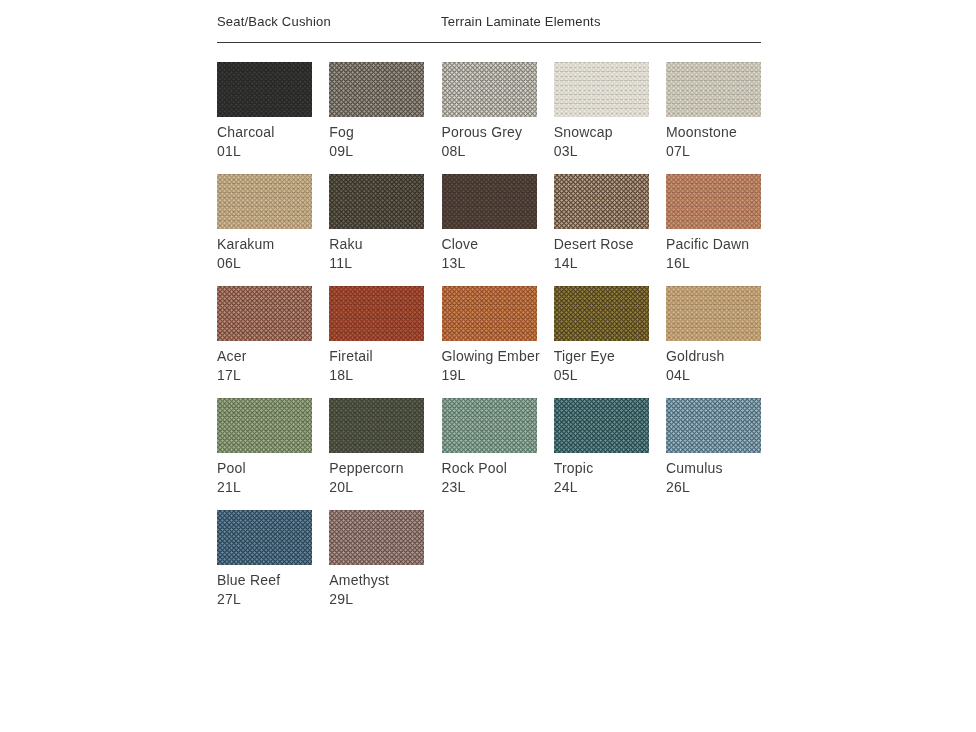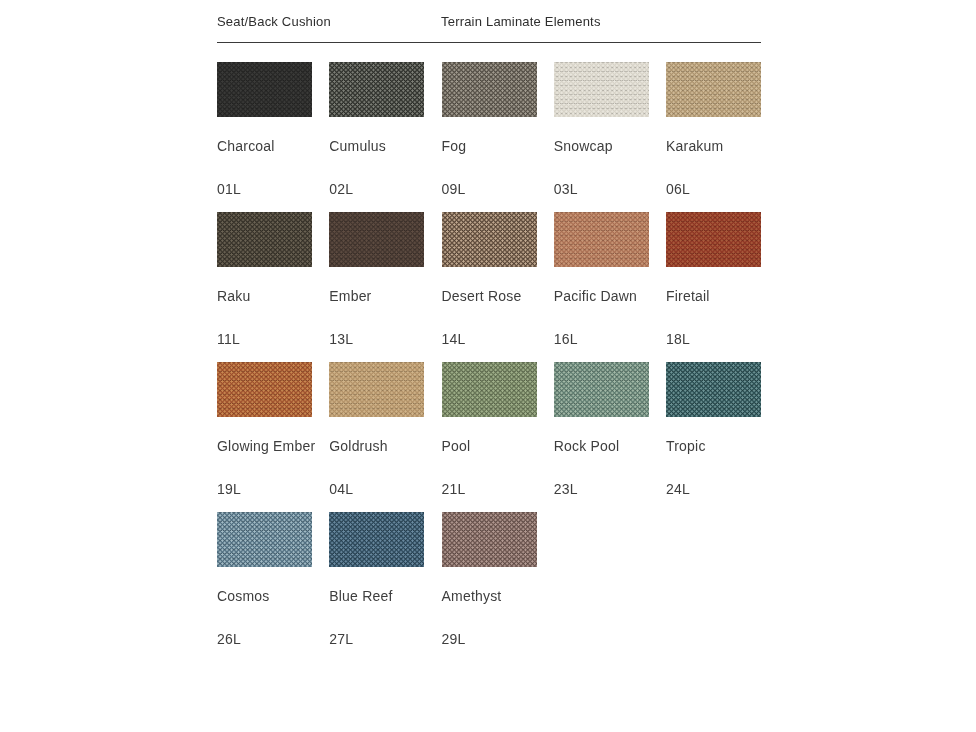--- a/index.html
+++ b/index.html
@@ -57,23 +57,22 @@
     background-size: 4.6px 4.6px, 4.6px 4.6px, auto;
     background-position: 0.8px 1.1px, 3.1px 3.4px, 0 0;
   }
 
   .label {
     font-size: 14px;
     line-height: 19px;
     letter-spacing: 0.2px;
     color: var(--label-text, #3e3e3e);
     white-space: nowrap;
-    margin-top: 24px;
-  }
-  .label.name { margin-top: 20px; }
+  }
+  .label.name { margin-top: 6px; }
 </style>
 </head>
 <body>
 
 <div class="page">
   <div class="content">
 
     <div class="header-row">
       <span class="hdr hdr-left">Seat/Back Cushion</span>
       <span class="hdr hdr-right">Terrain Laminate Elements</span>
@@ -81,116 +80,136 @@
 
     <div class="divider"></div>
 
     <div class="grid" id="grid">
   <div class="cell" style="--base: #272726; --dot: #3b3b39;">
     <div class="swatch"></div>
     <div class="label name">Charcoal</div>
     <div class="label code">01L</div>
   </div>
 
-  <div class="cell" style="--base: #30322d; --dot: #7e8078;">
-    <div class="swatch"></div>
-    <div class="label name">Cumulus</div>
-    <div class="label code">02L</div>
-  </div>
 
   <div class="cell" style="--base: #575148; --dot: #a39d91;">
     <div class="swatch"></div>
     <div class="label name">Fog</div>
     <div class="label code">09L</div>
   </div>
 
+  <div class="cell" style="--base: #8b8880; --dot: #dcdad2;">
+    <div class="swatch"></div>
+    <div class="label name">Porous Grey</div>
+    <div class="label code">08L</div>
+  </div>
 
   <div class="cell" style="--base: #d7d3c8; --dot: #eae7de;">
     <div class="swatch"></div>
     <div class="label name">Snowcap</div>
     <div class="label code">03L</div>
   </div>
 
+  <div class="cell" style="--base: #bdb8a9; --dot: #dcd8cb;">
+    <div class="swatch"></div>
+    <div class="label name">Moonstone</div>
+    <div class="label code">07L</div>
+  </div>
 
   <div class="cell" style="--base: #ac936e; --dot: #d2bd9a;">
     <div class="swatch"></div>
     <div class="label name">Karakum</div>
     <div class="label code">06L</div>
   </div>
 
 
   <div class="cell" style="--base: #38332a; --dot: #6b6354;">
     <div class="swatch"></div>
     <div class="label name">Raku</div>
     <div class="label code">11L</div>
   </div>
 
   <div class="cell" style="--base: #42352e; --dot: #5f4d42;">
     <div class="swatch"></div>
-    <div class="label name">Ember</div>
+    <div class="label name">Clove</div>
     <div class="label code">13L</div>
   </div>
 
   <div class="cell" style="--base: #5e4a3a; --dot: #c3ab92;">
     <div class="swatch"></div>
     <div class="label name">Desert Rose</div>
     <div class="label code">14L</div>
   </div>
 
 
   <div class="cell" style="--base: #a96e52; --dot: #c99878;">
     <div class="swatch"></div>
     <div class="label name">Pacific Dawn</div>
     <div class="label code">16L</div>
   </div>
 
+  <div class="cell" style="--base: #7c493a; --dot: #b8917f;">
+    <div class="swatch"></div>
+    <div class="label name">Acer</div>
+    <div class="label code">17L</div>
+  </div>
 
   <div class="cell" style="--base: #8d3423; --dot: #a85c3c;">
     <div class="swatch"></div>
     <div class="label name">Firetail</div>
     <div class="label code">18L</div>
   </div>
 
   <div class="cell" style="--base: #9d4f2c; --dot: #c98a52;">
     <div class="swatch"></div>
     <div class="label name">Glowing Ember</div>
     <div class="label code">19L</div>
   </div>
 
+  <div class="cell" style="--base: #51431f; --dot: #97823e;">
+    <div class="swatch"></div>
+    <div class="label name">Tiger Eye</div>
+    <div class="label code">05L</div>
+  </div>
 
   <div class="cell" style="--base: #b29167; --dot: #d0b48a;">
     <div class="swatch"></div>
     <div class="label name">Goldrush</div>
     <div class="label code">04L</div>
   </div>
 
 
   <div class="cell" style="--base: #667455; --dot: #a2b28c;">
     <div class="swatch"></div>
     <div class="label name">Pool</div>
     <div class="label code">21L</div>
   </div>
 
+  <div class="cell" style="--base: #3e4136; --dot: #60644f;">
+    <div class="swatch"></div>
+    <div class="label name">Peppercorn</div>
+    <div class="label code">20L</div>
+  </div>
 
   <div class="cell" style="--base: #5d7a6e; --dot: #a4baa8;">
     <div class="swatch"></div>
     <div class="label name">Rock Pool</div>
     <div class="label code">23L</div>
   </div>
 
   <div class="cell" style="--base: #274a4e; --dot: #6f9597;">
     <div class="swatch"></div>
     <div class="label name">Tropic</div>
     <div class="label code">24L</div>
   </div>
 
 
   <div class="cell" style="--base: #4e6c7e; --dot: #a3bcc6;">
     <div class="swatch"></div>
-    <div class="label name">Cosmos</div>
+    <div class="label name">Cumulus</div>
     <div class="label code">26L</div>
   </div>
 
   <div class="cell" style="--base: #2b4759; --dot: #6a8aa0;">
     <div class="swatch"></div>
     <div class="label name">Blue Reef</div>
     <div class="label code">27L</div>
   </div>
 
 

